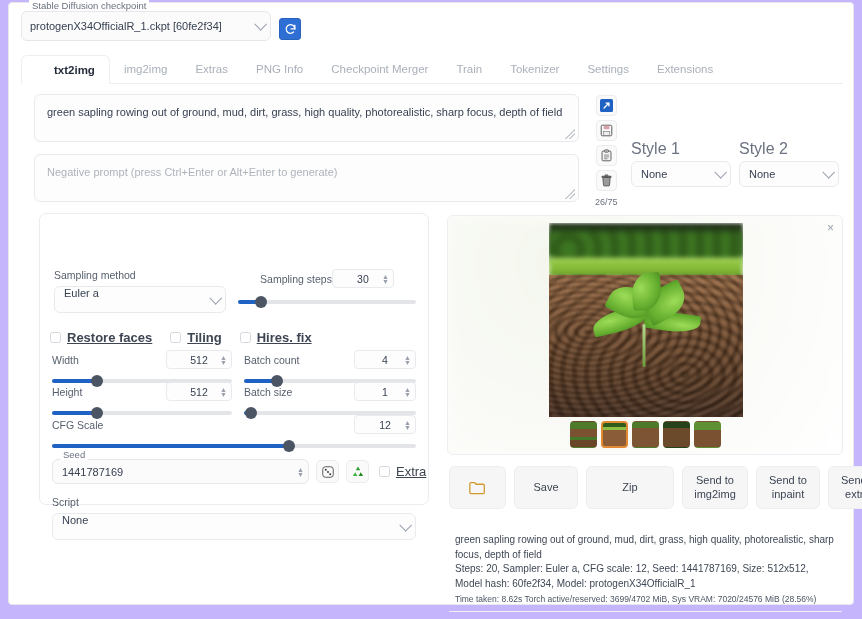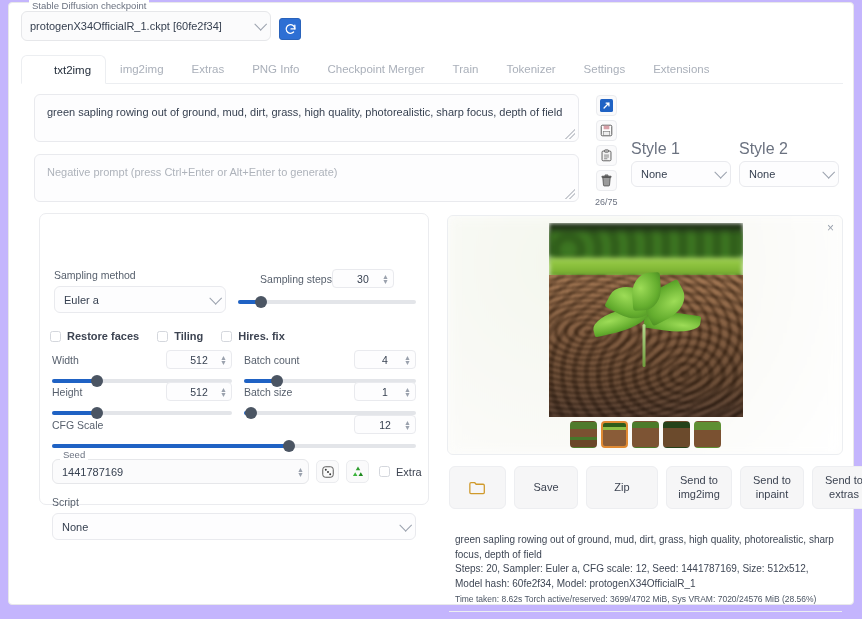--- a/index.html
+++ b/index.html
@@ -86,21 +86,21 @@
   .tab {
     padding: 0 14px;
     display: flex; align-items: center;
     font-size: 11.5px;
     color: #aab0ba;
     cursor: pointer;
     white-space: nowrap;
   }
   .tab.active {
     color: #1f2937;
-    font-weight: normal;
+    font-weight: bold;
     background: #fff;
     border: 1px solid #eceef1;
     border-bottom: 1px solid #fff;
     border-radius: 6px 6px 0 0;
     margin-bottom: -1px;
     padding-left: 32px;
   }
 
   
   .prompt-wrap {
@@ -194,21 +194,21 @@
   }
   .row { position: absolute; margin-top: 43px; }
   .lbl { font-size: 10.5px; color: #565f6c; }
 
   .select-ctl {
     position: relative;
     height: 27px;
     border: 1px solid #e9eaee;
     border-radius: 6px;
     background: #fdfdfe;
-    display: flex; align-items: center;
+    display: flex; align-items: flex-start;
     padding: 0 24px 0 9px;
     font-size: 11px; color: #374151;
     cursor: pointer;
   }
 
   .num-box {
     position: relative;
     height: 19px;
     border: 1px solid #e9eaee;
     border-radius: 4px;
@@ -245,21 +245,21 @@
   }
 
   .cb-row { display: flex; align-items: center; gap: 6px; }
   .cb {
     width: 11px; height: 11px;
     border: 1.2px solid #d4d7dd;
     border-radius: 2.5px;
     background: #fff;
     cursor: pointer;
   }
-  .cb-lbl { font-size: 11px; color: #3d4452; font-weight: bold; }
+  .cb-lbl { font-size: 13px; color: #3d4452; font-weight: bold; text-decoration: underline; }
 
   .seed-field {
     position: relative;
     width: 257px; height: 25px;
     border: 1px solid #e6e7ea;
     border-radius: 6px;
     background: #fbfbfc;
     display: flex; align-items: center;
     padding: 0 24px 0 9px;
     font-size: 11px; color: #374151;
@@ -680,21 +680,21 @@
       </div>
     </div>
 
     <div class="act-row">
       <div class="act-btn" style="width:57px;">
         <svg width="17" height="14" viewBox="0 0 20 16">
             <path d="M1 3.2a1.4 1.4 0 0 1 1.4-1.4h4.4l1.6 1.8h8.2A1.4 1.4 0 0 1 18 5v8.4a1.2 1.2 0 0 1-1.2 1.2H2.2A1.2 1.2 0 0 1 1 13.4z" fill="none" stroke="#d09a2c" stroke-width="1.5"></path>
           </svg>
       </div>
       <div class="act-btn" style="width:64px;">Save</div>
-      <div class="act-btn" style="width:72px;">Zip</div>
+      <div class="act-btn" style="width:88px;">Zip</div>
       <div class="act-btn" style="width:66px;">Send to img2img</div>
       <div class="act-btn" style="width:64px;">Send to inpaint</div>
       <div class="act-btn" style="width:64px;">Send to extras</div>
     </div>
 
     <div class="infobox">
       <div>green sapling rowing out of ground, mud, dirt, grass, high quality, photorealistic, sharp focus, depth of field</div>
       <div>Steps: 20, Sampler: Euler a, CFG scale: 12, Seed: 1441787169, Size: 512x512, Model hash: 60fe2f34, Model: protogenX34OfficialR_1</div>
       <div class="small">Time taken: 8.62s  Torch active/reserved: 3699/4702 MiB, Sys VRAM: 7020/24576 MiB (28.56%)</div>
     </div>

